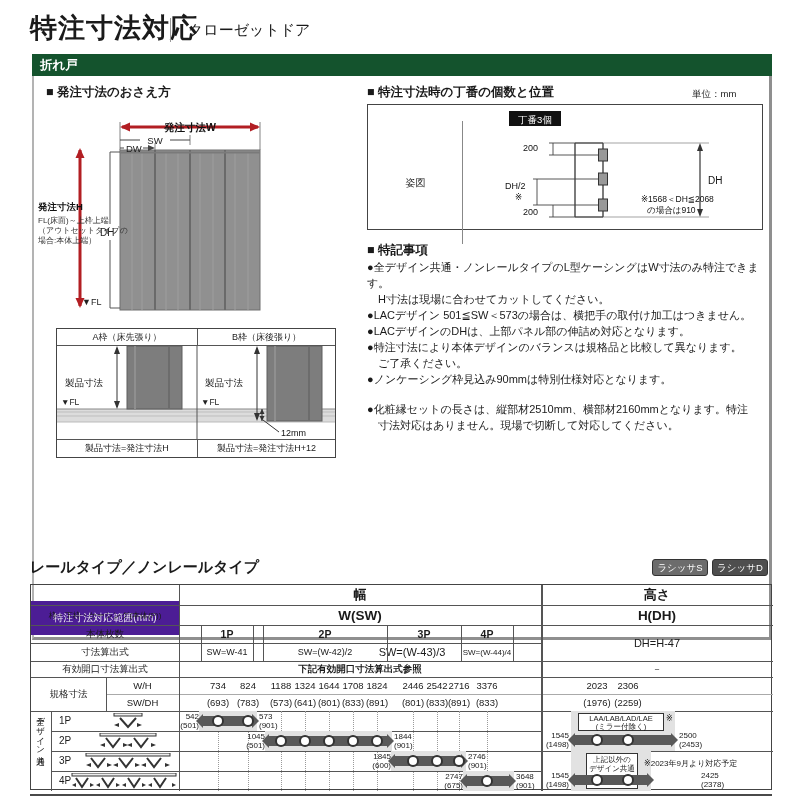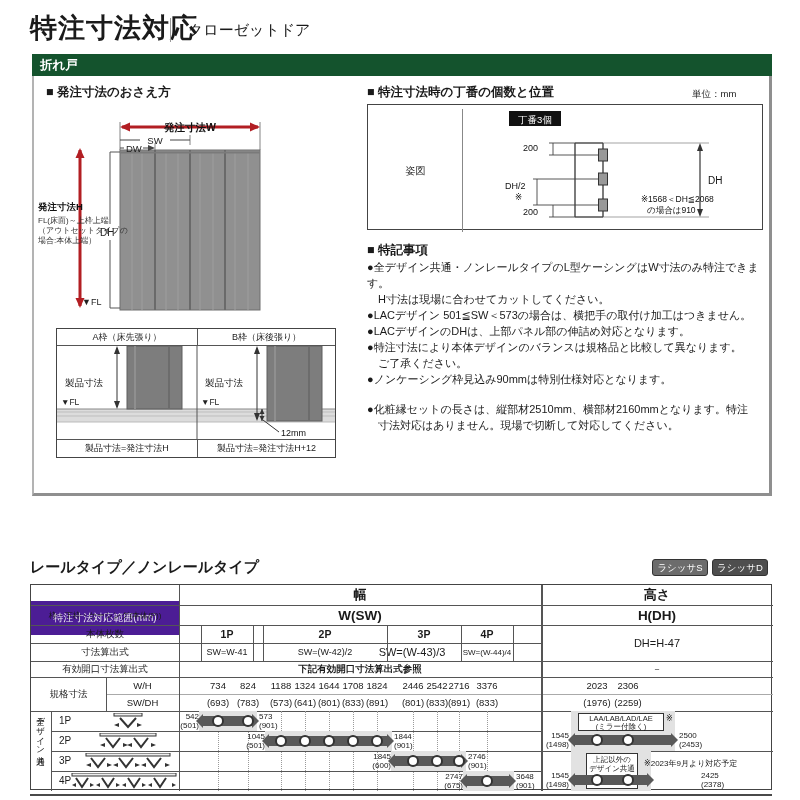--- a/index.html
+++ b/index.html
@@ -31,21 +31,21 @@
 <div id="canvas">
 
   <div class="a b" style="left:30px;top:10px;font-size:27px;letter-spacing:1px;">特注寸法対応</div>
   <div class="a" style="left:170px;top:18px;width:0;height:24px;border-left:1px solid #999;"></div>
   <div class="a" style="left:188px;top:21px;font-size:15px;">クローゼットドア</div>
 
   <div class="a" style="left:32px;top:54px;width:740px;height:22px;background:#14532d;">
     <span class="b" style="color:#fff;font-size:12.5px;line-height:22px;padding-left:8px;display:inline-block;">折れ戸</span>
   </div>
 
-  <div class="a" style="left:32px;top:76px;width:740px;height:420px;border-left:2px solid #b3b3b3;border-right:3px solid #8f8f8f;border-bottom:3px solid #8f8f8f;">
+  <div class="a" style="left:32px;top:76px;width:740px;height:564px;border-left:2px solid #b3b3b3;border-right:3px solid #8f8f8f;border-bottom:3px solid #8f8f8f;">
 
     <div class="a b" style="left:12px;top:8px;font-size:12.5px;">■ 発注寸法のおさえ方</div>
 
     <svg class="a" style="left:2px;top:26px;" width="250" height="220" viewBox="0 0 250 220">
 
       <rect x="84" y="48" width="140" height="160" fill="#909090" stroke="#6e6e6e" stroke-width="1"></rect>
       <g stroke="#9d9d9d" stroke-width="1.5" opacity="0.8">
         <line x1="96" y1="50" x2="96" y2="208"></line>
           <line x1="106" y1="50" x2="106" y2="208"></line>
         <line x1="130" y1="50" x2="130" y2="208"></line>
@@ -145,21 +145,21 @@
         <text x="224" y="90" font-size="9" fill="#111">12mm</text>
       </svg>
       <div class="a ctr" style="left:0;top:110px;width:140px;height:18px;font-size:9px;line-height:17px;border-top:1px solid #555;">製品寸法=発注寸法H</div>
       <div class="a ctr" style="left:140px;top:110px;width:138px;height:18px;font-size:9px;line-height:17px;border-top:1px solid #555;border-left:1px solid #555;">製品寸法=発注寸法H+12</div>
     </div>
 
     <div class="a b" style="left:333px;top:8px;font-size:12.5px;">■ 特注寸法時の丁番の個数と位置</div>
     <div class="a" style="left:658px;top:12px;font-size:9.5px;">単位：mm</div>
 
     <div class="a" style="left:333px;top:28px;width:396px;height:126px;border:1.5px solid #444;">
-      <div class="a" style="left:0;top:4px;width:95px;height:123px;border-right:1px solid #888;">
+      <div class="a" style="left:0;top:16px;width:95px;height:123px;border-right:1px solid #888;">
         <div class="cellt" style="left:0;top:0;width:95px;height:123px;font-size:10px;">姿図</div>
       </div>
       <svg class="a" style="left:95px;top:0;" width="298" height="123" viewBox="0 0 298 123">
         <rect x="46" y="6" width="52" height="15" fill="#111"></rect>
         <text x="72" y="17.5" text-anchor="middle" font-size="9.5" fill="#fff">丁番3個</text>
 
         <g stroke="#444" stroke-width="1.4" fill="none">
           <line x1="112" y1="38" x2="112" y2="112"></line>
             <line x1="140" y1="38" x2="140" y2="112"></line>
           <line x1="112" y1="38" x2="140" y2="38"></line>

